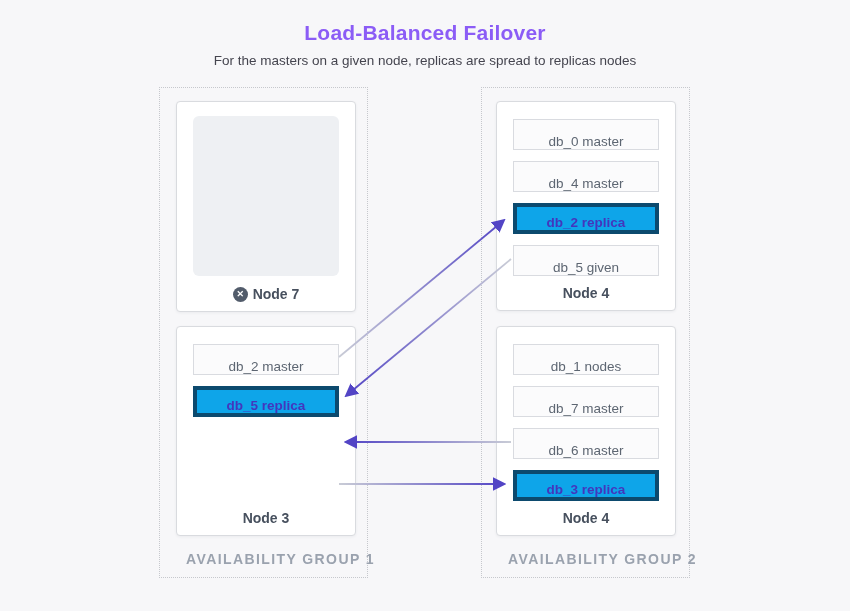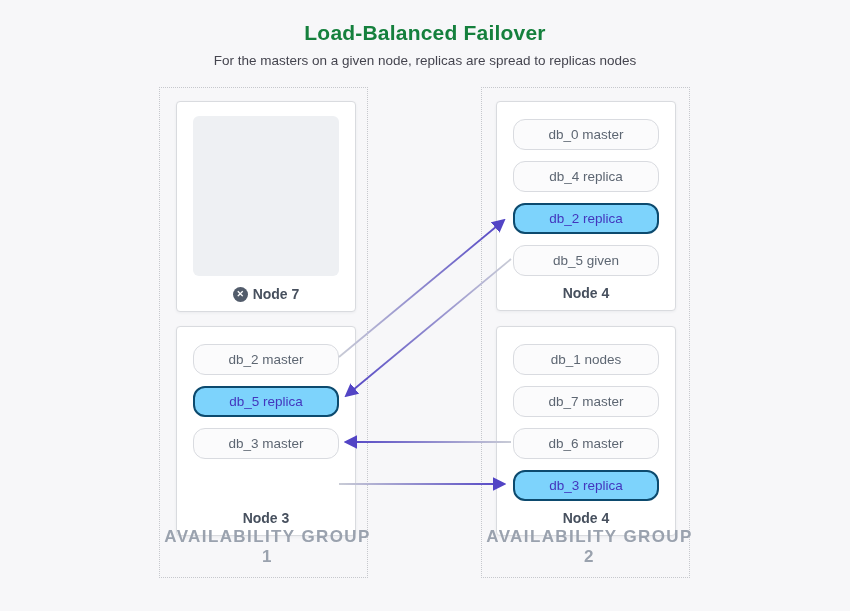--- a/index.html
+++ b/index.html
@@ -14,40 +14,40 @@
     width: 850px; height: 611px;
     background: #f7f7f9;
     overflow: hidden;
   }
 
   
   .header { position: absolute; top: 21px; left: 0; width: 100%; text-align: center; }
   .title {
     margin: 0;
     font-size: 21px; font-weight: 700;
-    color: #15803d; letter-spacing: 0.2px;
+    color: #8b5cf6; letter-spacing: 0.2px;
   }
   .subtitle {
     margin: 8px 0 0 0;
     font-size: 13.5px; font-weight: 400;
     color: #45454f;
   }
 
   
   .group {
     position: absolute; top: 87px;
     width: 209px; height: 491px;
     border: 1px dotted #c6c8cd;
   }
   .group-1 { left: 159px; }
   .group-2 { left: 481px; }
   .group-label {
-    position: absolute; bottom: 10px; left: 4px; width: 100%;
+    position: absolute; bottom: 10px; left: 17px; width: 100%;
     text-align: center;
-    font-size: 17px; font-weight: 700;
+    font-size: 14px; font-weight: 700;
     letter-spacing: 1.4px;
     color: #9aa2ae;
   }
 
   
   .card {
     position: absolute;
     width: 180px; height: 210px;
     background: #ffffff;
     border: 1px solid #d9dbdf;
@@ -80,32 +80,32 @@
     display: inline-flex; align-items: center; justify-content: center;
     width: 15px; height: 15px;
     background: #525c6b; border-radius: 50%;
     color: #ffffff; font-size: 9px; font-weight: 700;
     line-height: 1;
   }
 
   
   .db-box {
     height: 31px; margin-bottom: 11px;
-    display: flex; align-items: center; justify-content: center;
+    display: flex; align-items: flex-end; justify-content: center;
     border: 1px solid #d9dbe0;
     background: #fbfbfc;
-    border-radius: 12px;
+    border-radius: 0;
     font-size: 13.5px;
     color: #5d6672;
   }
   .db-box.replica {
-    border: 2px solid #0c4a6e;
-    background: #7dd3fc;
+    border: 4px solid #0c4a6e;
+    background: #0ea5e9;
     color: #4336bd;
-    font-weight: 400;
+    font-weight: 700;
   }
 
   
   .overlay {
     position: absolute; left: 0; top: 0;
     width: 850px; height: 611px;
     pointer-events: none;
     z-index: 5;
   }
 </style>
@@ -133,37 +133,34 @@
       </div>
     </div>
 
     <div class="card card-bot-left">
       <div class="db-box master">
           <span>db_2 master</span>
         </div>
       <div class="db-box replica">
           <span>db_5 replica</span>
         </div>
-      <div class="db-box master">
-          <span>db_3 master</span>
-        </div>
       <div class="node-label">Node 3</div>
     </div>
 
     <div class="group-label">AVAILABILITY GROUP 1</div>
   </div>
 
   <div class="group group-2">
 
     <div class="card card-top-right">
       <div class="db-box master">
           <span>db_0 master</span>
         </div>
       <div class="db-box master">
-          <span>db_4 replica</span>
+          <span>db_4 master</span>
         </div>
       <div class="db-box replica">
           <span>db_2 replica</span>
         </div>
       <div class="db-box master">
           <span>db_5 given</span>
         </div>
       <div class="node-label">Node 4</div>
     </div>
 

